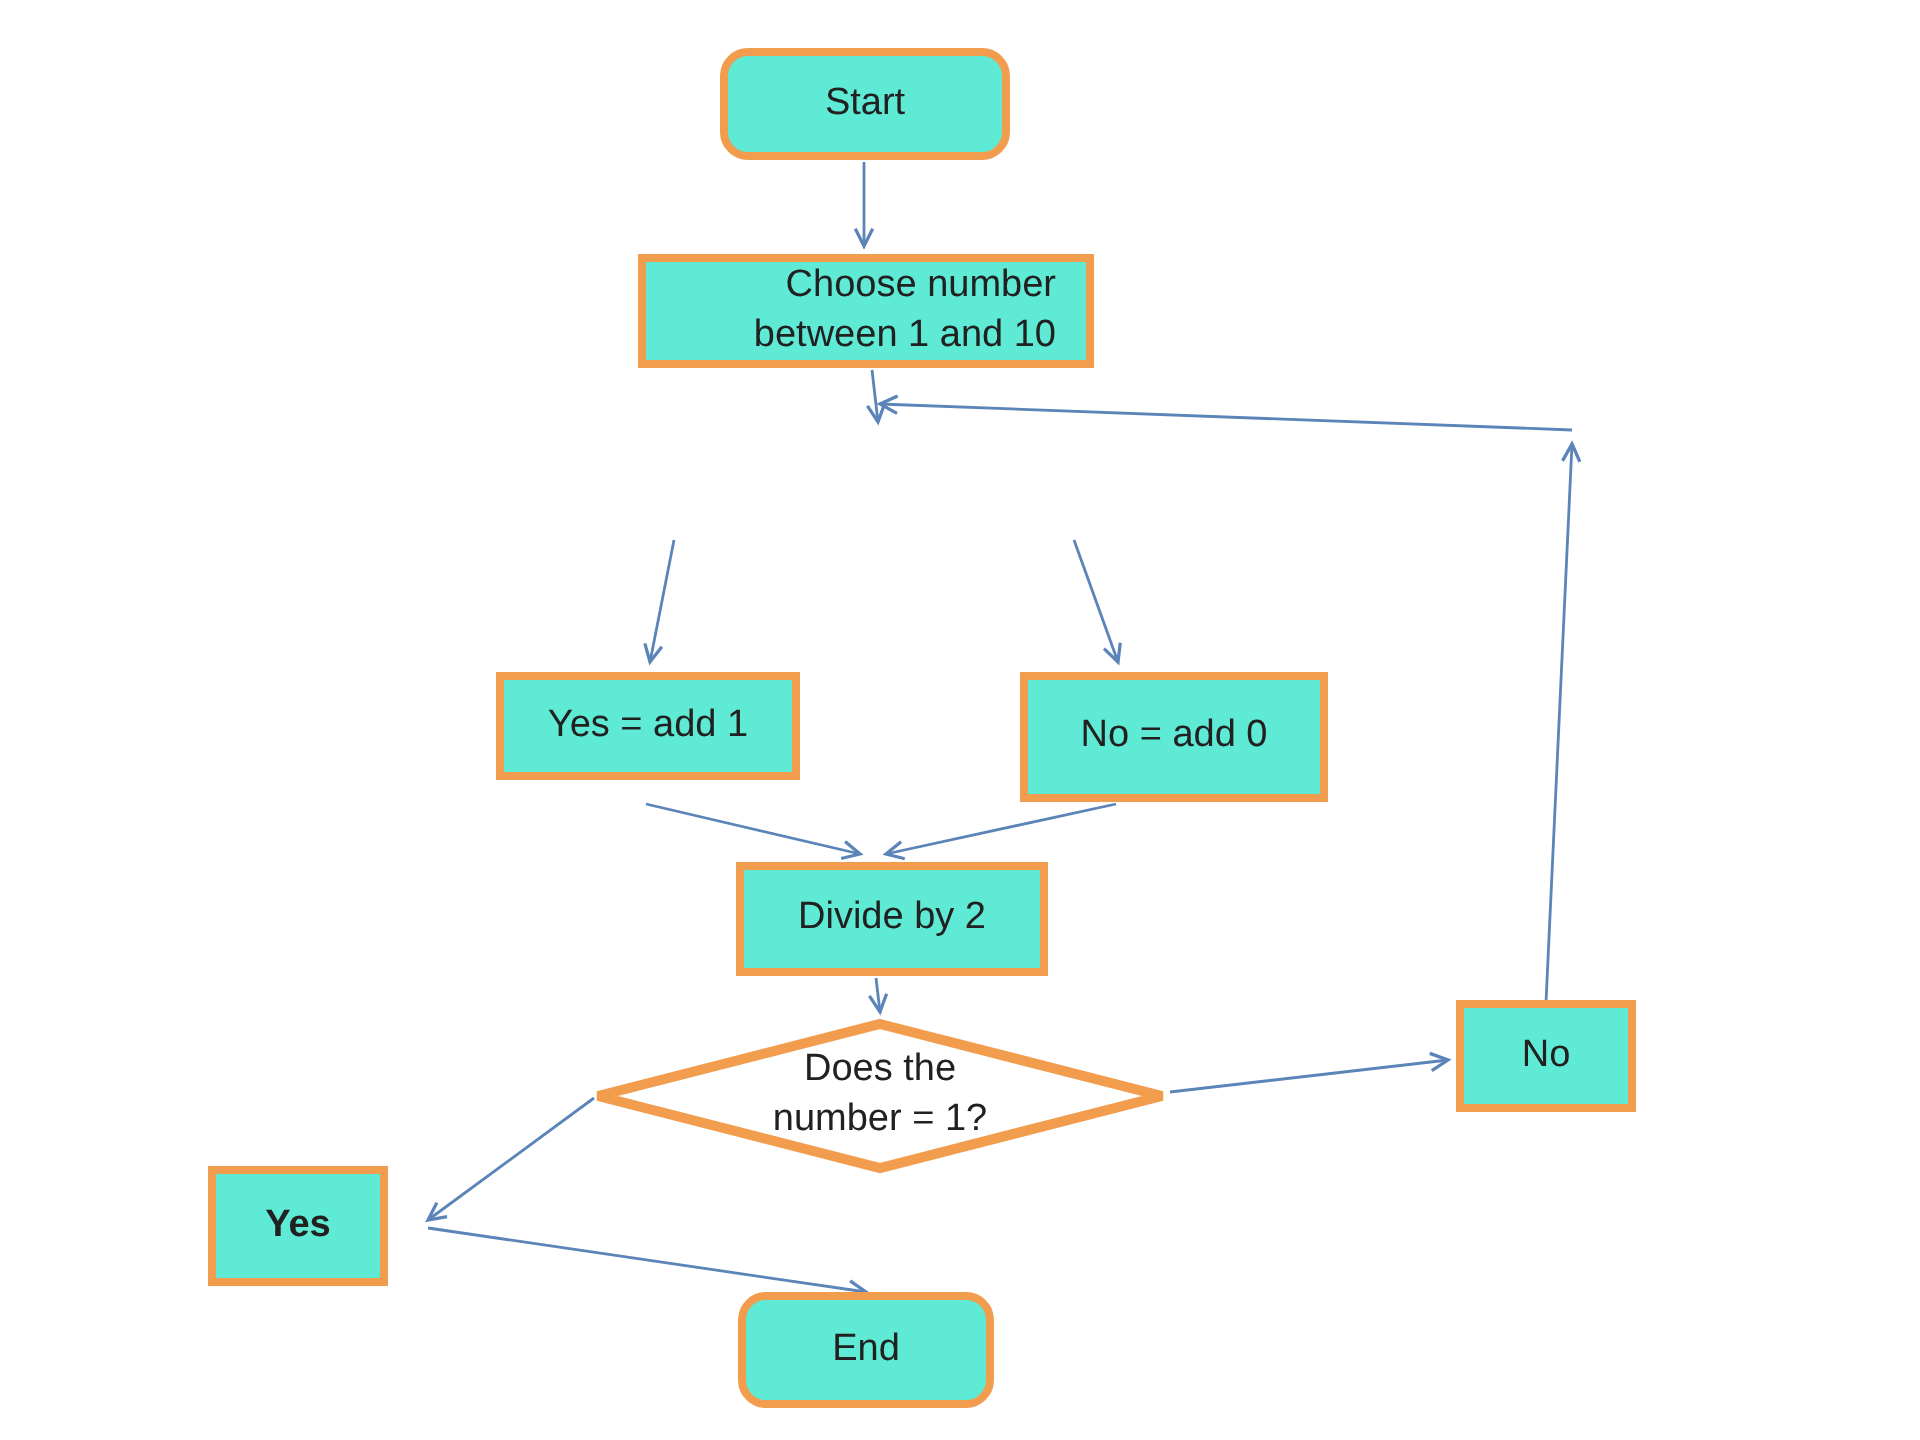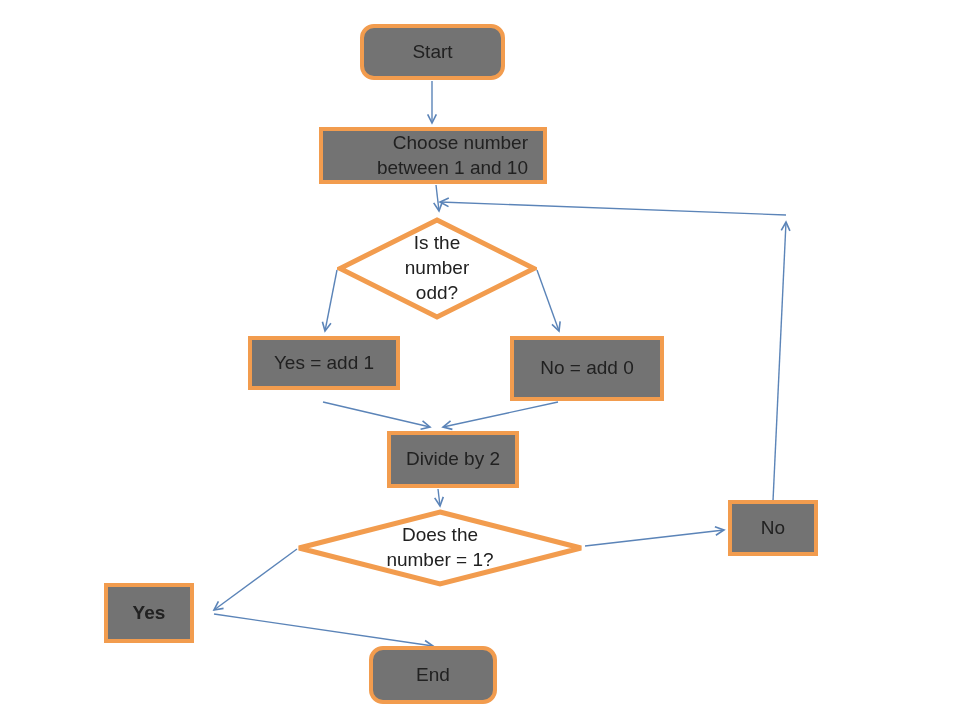--- a/index.html
+++ b/index.html
@@ -14,21 +14,21 @@
     position:relative;width:960px;height:720px;background:var(--background);
     font-family:"Liberation Sans",sans-serif;color:var(--text);overflow:hidden;
   }
   .connectors{position:absolute;left:0;top:0;width:960px;height:720px;}
   .connectors line{stroke:var(--connector);stroke-width:1.4;fill:none;}
   .arrowhead{stroke:var(--connector);stroke-width:1.5;fill:none;stroke-linejoin:miter;}
   .node{
     position:absolute;display:flex;align-items:center;justify-content:center;
     text-align:center;font-size:19px;line-height:1.3;color:var(--text);
   }
-  .box{background:#737373;border:4px solid var(--shape-border);}
+  .box{background:#5eead4;border:4px solid var(--shape-border);}
   .term{border-radius:14px;}
   .diamond{background:transparent;}
   .diamond svg{position:absolute;left:0;top:0;width:100%;height:100%;}
   .diamond polygon{fill:#ffffff;stroke:var(--shape-border);stroke-width:5;stroke-linejoin:miter;}
   .label{position:relative;display:inline-block;}
 </style>
 </head>
 <body>
 
 <div class="canvas">
@@ -54,36 +54,30 @@
   </svg>
 
   <div class="node box term" style="left:360px;top:24px;width:145px;height:56px;">
     <span class="label">Start</span>
   </div>
 
   <div class="node box" style="left:319px;top:127px;width:228px;height:57px;">
     <span class="label" style="width:190px;text-align:right;">Choose number between 1 and 10</span>
   </div>
 
-  <div class="node diamond" style="left:337px;top:217px;width:200px;height:103px;">
-    <svg viewBox="0 0 200 103">
-      <polygon points="100,3 197,51.5 100,100 3,51.5"></polygon>
-    </svg>
-    <span class="label" style="width:100px;">Is the number odd?</span>
-  </div>
 
   <div class="node box" style="left:248px;top:336px;width:152px;height:54px;">
     <span class="label">Yes = add 1</span>
   </div>
 
   <div class="node box" style="left:488px;top:336px;width:154px;height:65px;margin-left:22px;">
     <span class="label">No = add 0</span>
   </div>
 
-  <div class="node box" style="left:368px;top:431px;width:132px;height:57px;margin-left:19px;">
+  <div class="node box" style="left:368px;top:431px;width:156px;height:57px;">
     <span class="label">Divide by 2</span>
   </div>
 
   <div class="node diamond" style="left:296px;top:509px;width:288px;height:78px;">
     <svg viewBox="0 0 288 78">
       <polygon points="144,3 285,39 144,75 3,39"></polygon>
     </svg>
     <span class="label" style="width:115px;">Does the number = 1?</span>
   </div>
 

